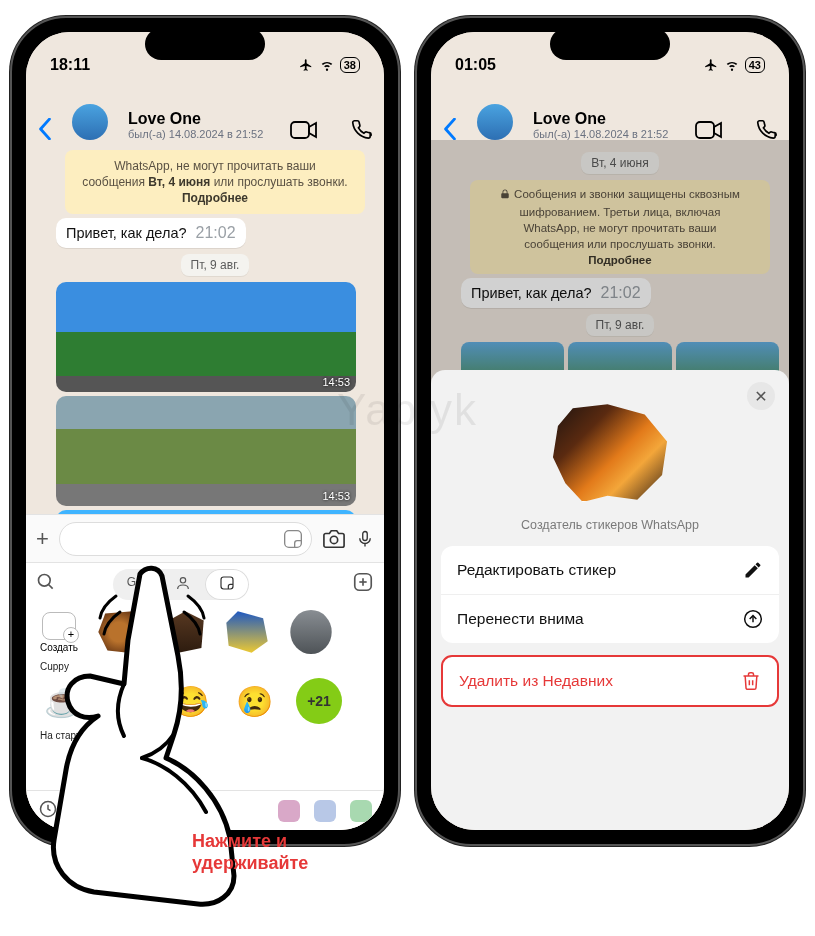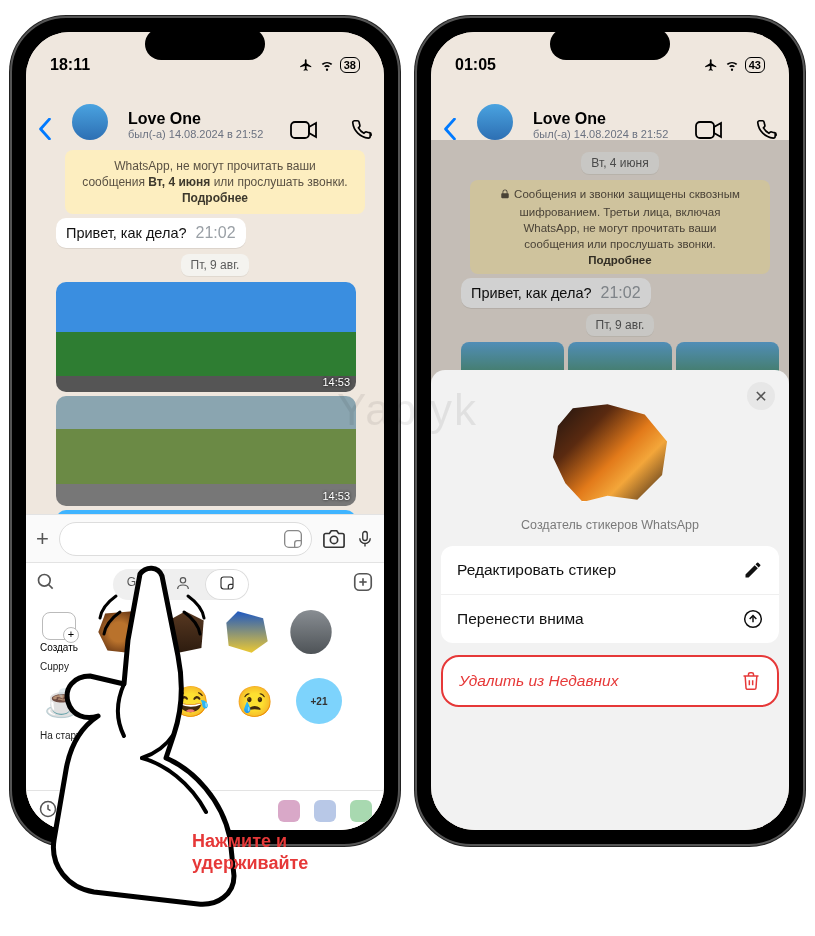--- a/index.html
+++ b/index.html
@@ -78,36 +78,36 @@
   .create{display:flex;flex-direction:column;align-items:center;font-size:10px;gap:2px;}
   .sticon{width:46px;height:46px;border-radius:8px;}
   .frame{border:1.5px solid #bbb;border-radius:8px;width:34px;height:28px;position:relative;}
   .frame::after{content:"+";position:absolute;right:-4px;bottom:-4px;background:#fff;border:1px solid #bbb;border-radius:50%;width:14px;height:14px;font-size:11px;line-height:13px;text-align:center;}
   .st-animal{background:radial-gradient(circle at 50% 50%, #b9722c 30%, #6e3b16 70%);clip-path:polygon(20% 10%,80% 5%,95% 60%,70% 95%,25% 90%,5% 50%);}
   .st-horse{background:linear-gradient(#5a3a22,#2b1a0e);clip-path:polygon(10% 30%,55% 5%,95% 25%,90% 85%,40% 95%,5% 70%);}
   .st-bird{background:linear-gradient(#1453c9,#f7cf2b);clip-path:polygon(30% 5%,85% 20%,95% 70%,60% 95%,10% 80%,5% 30%);}
   .st-seal{background:linear-gradient(#8a8f94,#4d5256);clip-path:ellipse(45% 48% at 50% 50%);}
   .pack-label{font-size:10px;color:#222;padding:2px 14px;}
   .cup{width:46px;height:46px;display:inline-flex;align-items:center;justify-content:center;font-size:30px;}
-  .more-pill{width:46px;height:46px;border-radius:23px;background:#7dd3fc;display:flex;align-items:center;justify-content:center;font-size:10px;font-weight:600;color:#333;}
+  .more-pill{width:46px;height:46px;border-radius:23px;background:#84cc16;display:flex;align-items:center;justify-content:center;font-size:14px;font-weight:600;color:#333;}
   .stk-bottom{position:absolute;bottom:0;left:0;right:0;height:40px;border-top:1px solid var(--border);display:flex;align-items:center;gap:14px;padding:0 12px;}
   .stk-bottom .mini{width:22px;height:22px;border-radius:6px;}
 
   
   .dim{position:absolute;inset:0;background:rgba(0,0,0,.18);}
   .sheet{position:absolute;left:0;right:0;bottom:0;background:#f2f2f2;border-radius:14px 14px 0 0;padding:14px 10px 24px; min-height:460px;}
   .sheet-close{position:absolute;right:14px;top:12px;width:28px;height:28px;border-radius:14px;background:#e7e7e7;color:#555;display:flex;align-items:center;justify-content:center;font-size:16px;}
   .sheet-sticker{width:140px;height:120px;margin:8px auto 6px;}
   .bison{width:100%;height:100%;position:relative;}
   .bison .shape{position:absolute;inset:8px;clip-path:polygon(8% 25%,20% 8%,48% 4%,78% 14%,96% 40%,92% 72%,72% 96%,48% 92%,28% 98%,14% 80%,4% 55%);background:linear-gradient(135deg,#1a1210 0%,#5a2a10 30%,#e27a1a 55%,#f3a63a 70%,#2b1a14 100%);border:3px solid #fff;box-shadow:0 2px 6px rgba(0,0,0,.3);} 
   .sheet-cap{text-align:center;font-size:12.5px;color:#7a7a7a;margin-bottom:14px;}
   .menu{background:#fff;border-radius:12px;overflow:hidden;}
   .menu-item{display:flex;align-items:center;justify-content:space-between;padding:14px 16px;font-size:15.5px;color:#111;border-bottom:1px solid #efefef;}
   .menu-item:last-child{border-bottom:none;}
-  .menu.danger{margin-top:12px;border:2px solid var(--red);border-radius:18px;font-style:italic;}
+  .menu.danger{margin-top:12px;border:2px solid var(--red);border-radius:11px;}
   .menu.danger .menu-item{color:var(--red);}
 
   
   .hand-wrap{position:absolute;left:24px;top:560px;width:320px;height:350px;z-index:80;pointer-events:none;}
   .hand-label{position:absolute;left:168px;bottom:36px;color:var(--red);font-size:18px;font-weight:600;line-height:22px;text-align:left;}
   .motion{position:absolute;stroke:#000;stroke-width:3;fill:none;stroke-linecap:round;}
   .motion.l{left:70px;top:32px;}
   .motion.r{left:158px;top:32px;}
 </style>
 </head>

